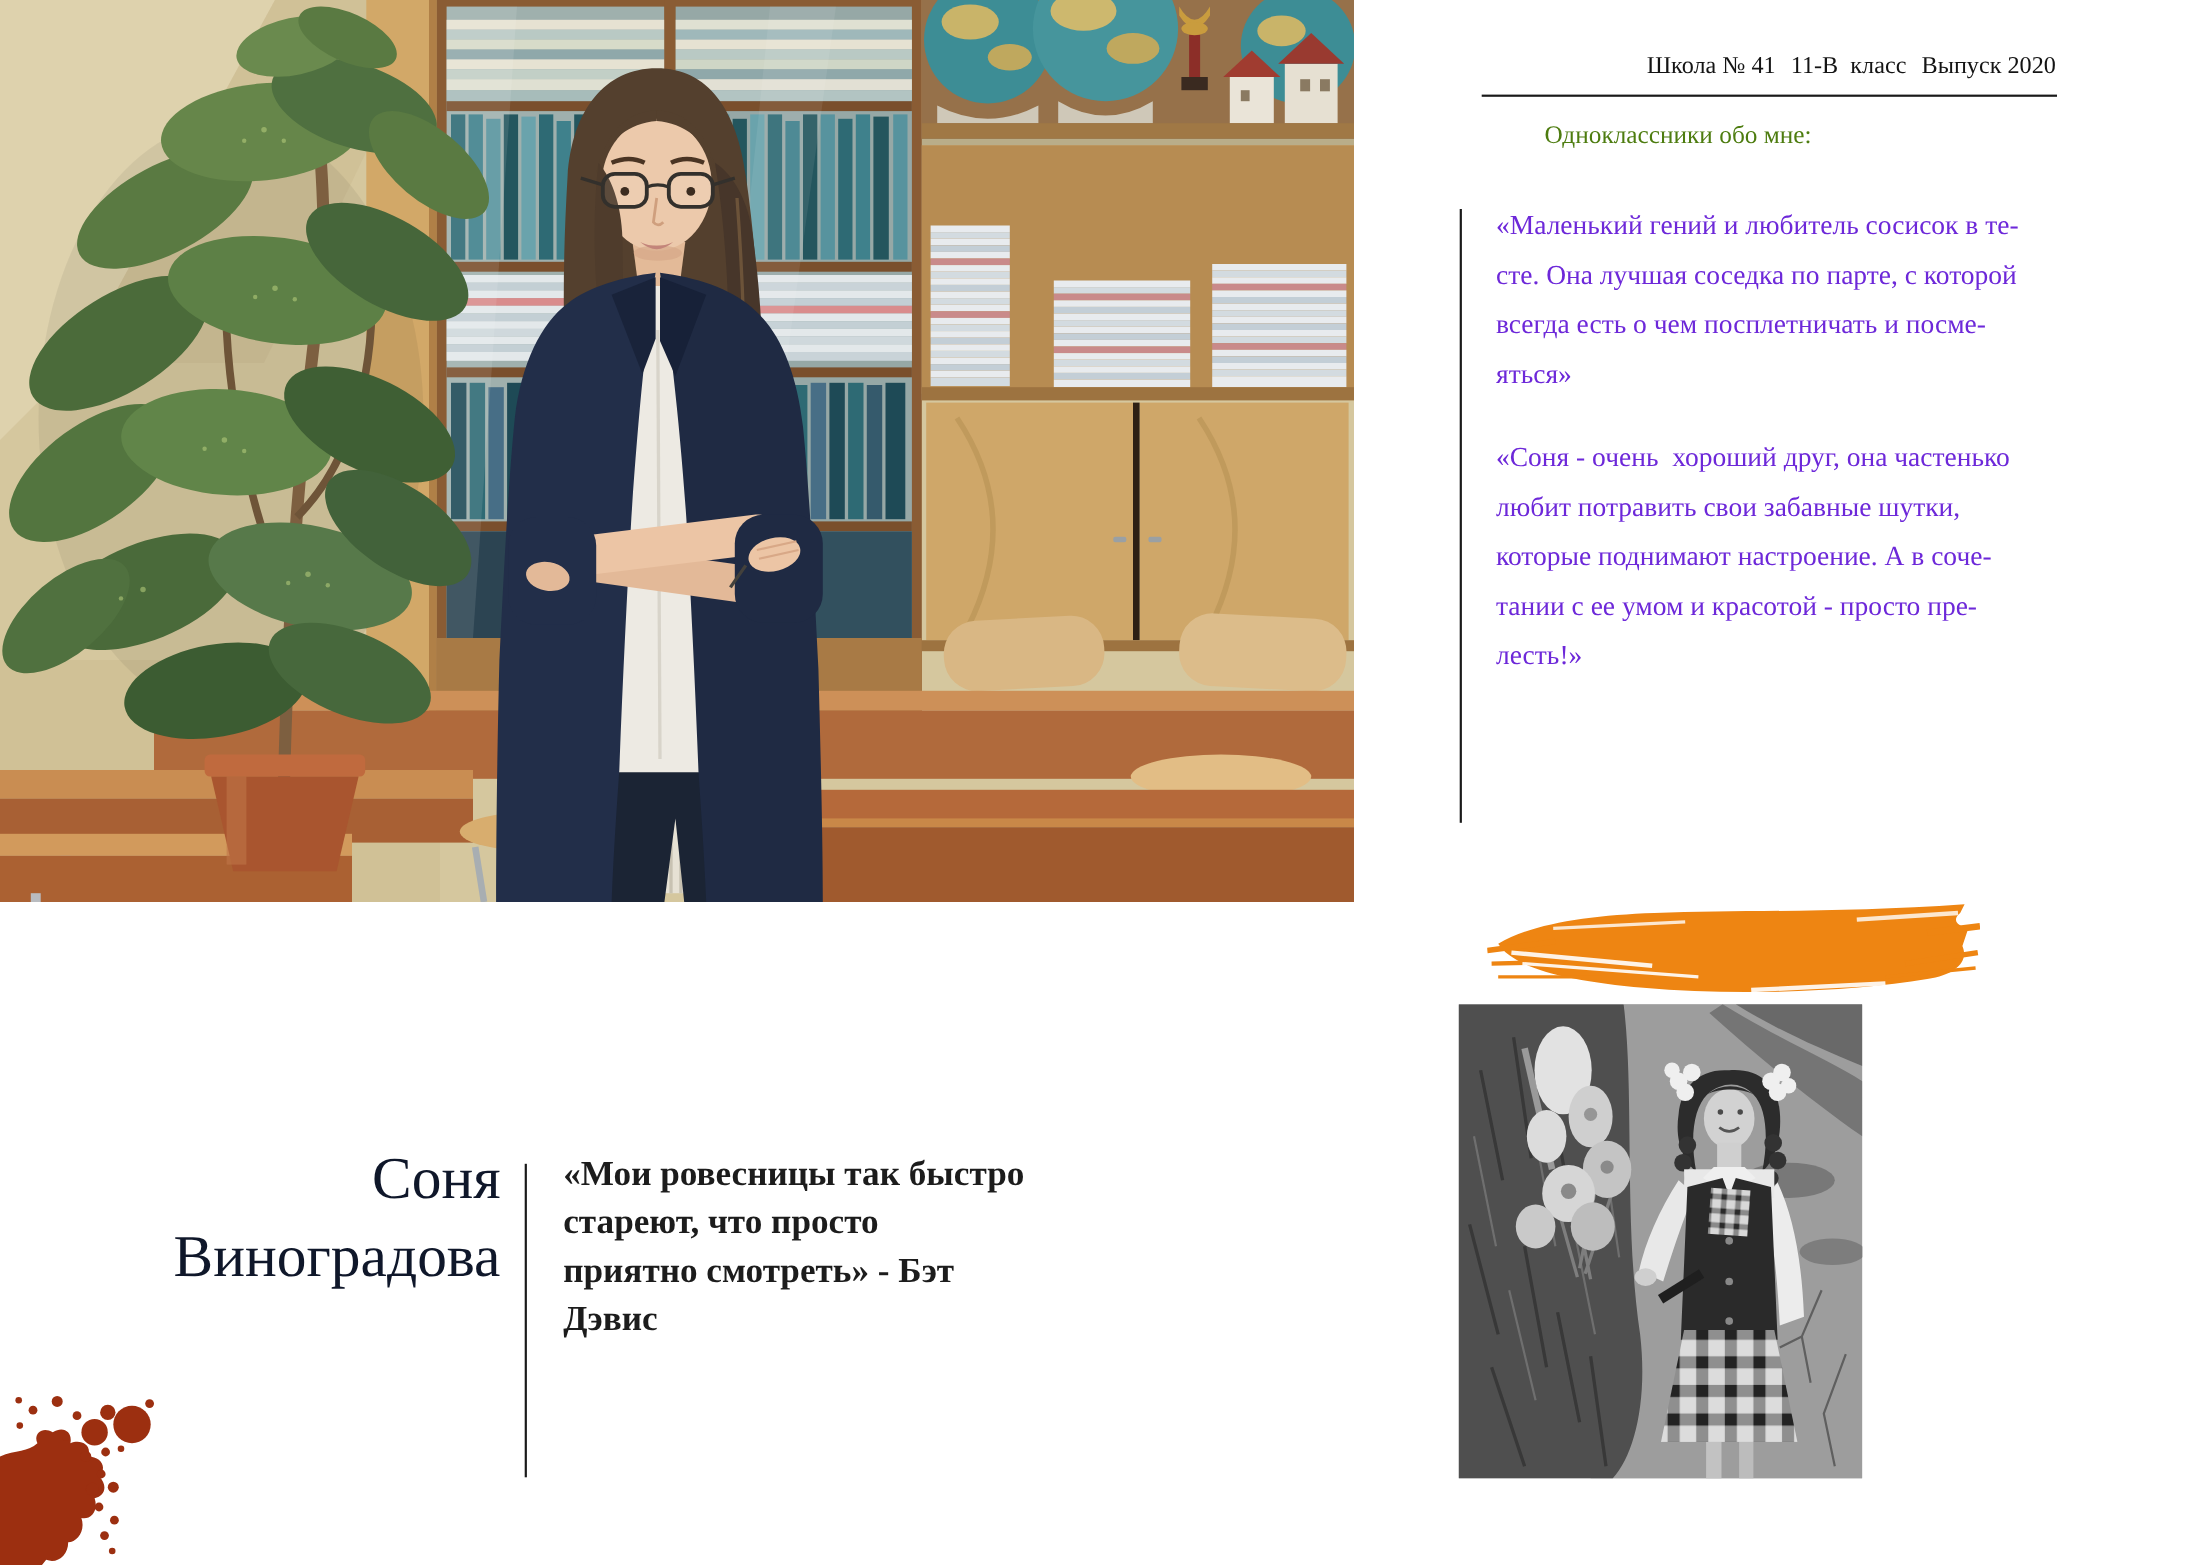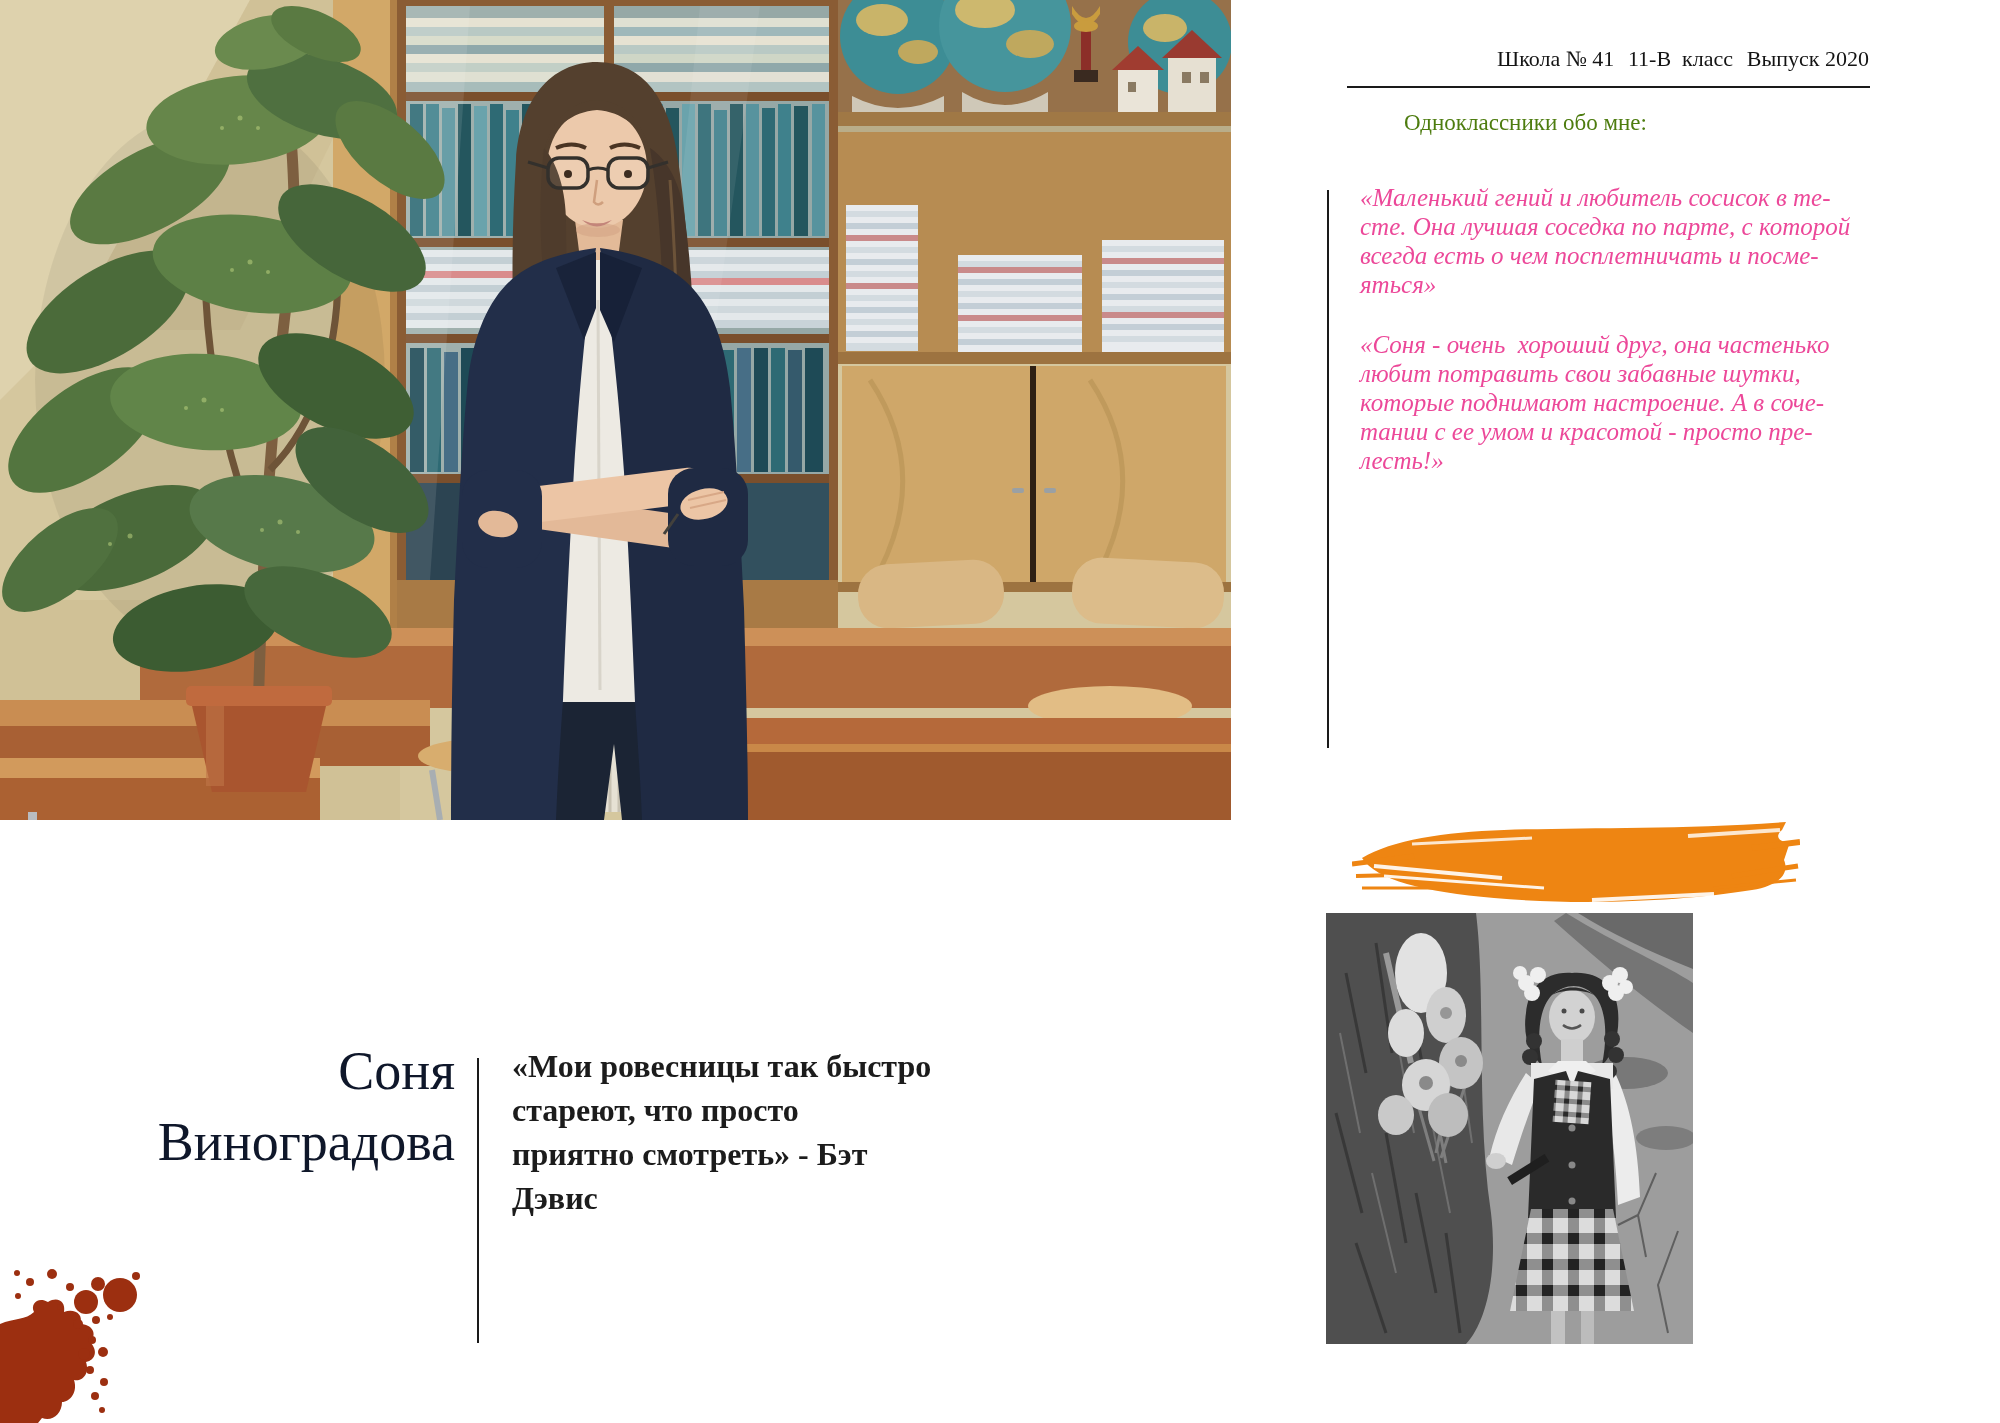--- a/index.html
+++ b/index.html
@@ -11,22 +11,22 @@
   
   .masthead{
     left:1497px;top:44px;width:372px;display:flex;justify-content:space-between;
     font-size:22px;line-height:30px;white-space:pre;color:#141414;
   }
   .masthead-rule{left:1347px;top:86px;width:523px;height:2px;background:#1a1a1a;}
   .classmates-title{left:1360px;top:110px;font-size:23px;color:#4d7c0f;margin-left:44px;}
   .quotes-divider{left:1327px;top:190px;width:2px;height:558px;background:#1a1a1a;}
   .quotes{left:1360px;top:183px;width:540px;}
   .quotes p{
-    margin:0 0 31px 0;font-style:italic;font-size:25px;line-height:29px;
-    white-space:pre;color:#ec4899;
+    margin:0 0 31px 0;font-size:25px;line-height:45px;
+    white-space:pre;color:#6d28d9;
   }
   .brush-wrap{left:1352px;top:814px;width:448px;height:100px;}
   .childhood-wrap{left:1326px;top:913px;width:367px;height:431px;}
   
   .student-name{
     left:58px;top:1036px;width:397px;text-align:right;
     font-size:54px;line-height:71px;color:#0f172a;white-space:pre;
   }
   .name-quote-divider{left:477px;top:1058px;width:2px;height:285px;background:#1a1a1a;}
   .personal-quote{

